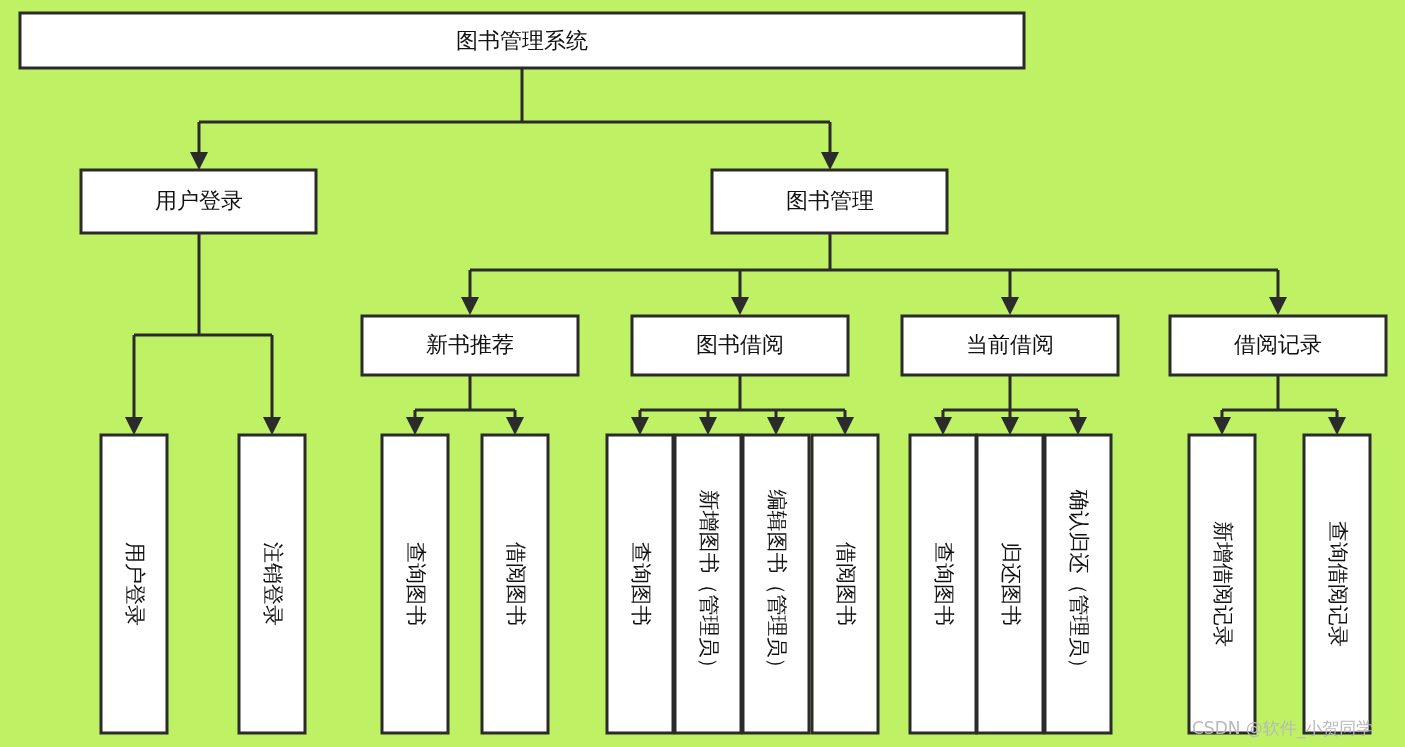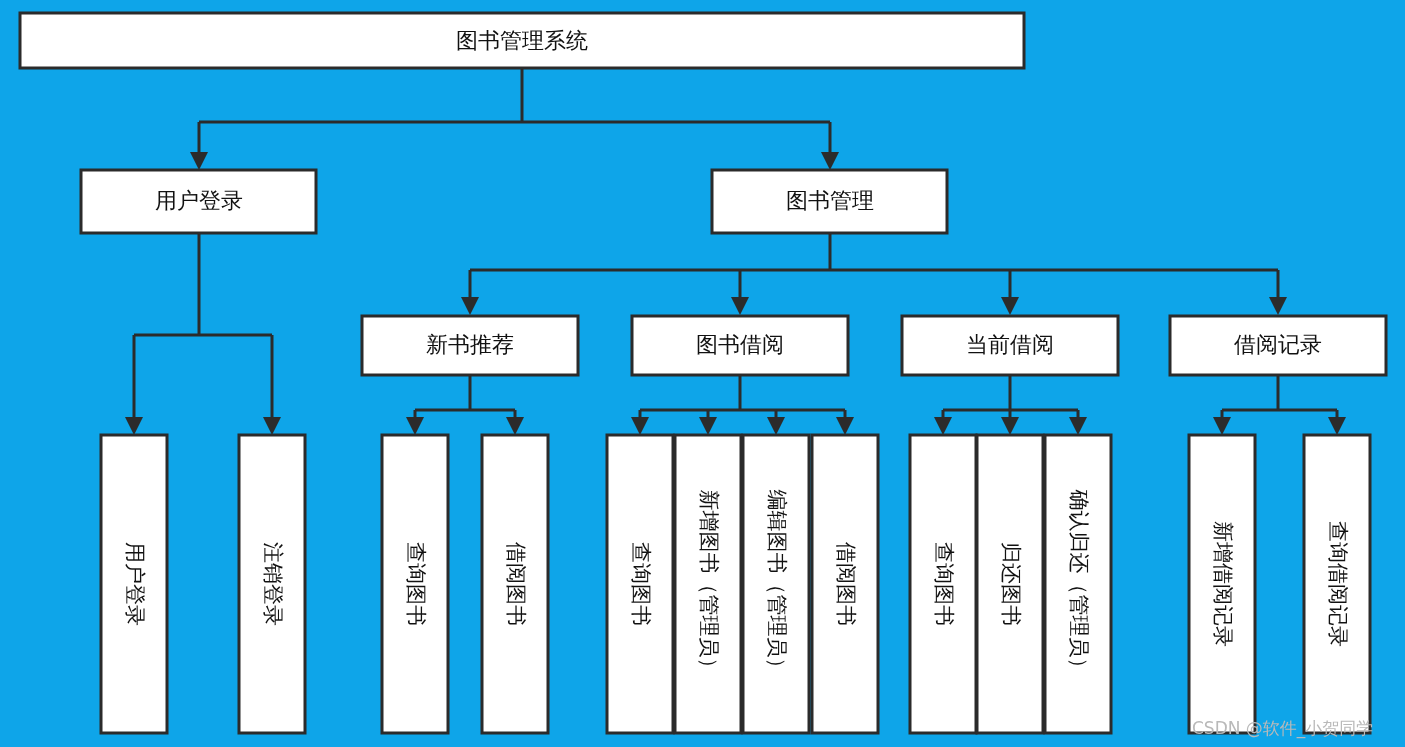--- a/index.html
+++ b/index.html
@@ -11,21 +11,21 @@
   body {
     width: 1405px;
     height: 747px;
     font-family: "DejaVu Sans", "Liberation Sans", sans-serif;
     overflow: hidden;
   }
   #diagram-root {
     position: relative;
     width: 1405px;
     height: 747px;
-    background: #0ea5e9;
+    background: #bef264;
   }
   svg#structure-chart {
     display: block;
     width: 1405px;
     height: 747px;
   }
   .node-box {
     fill: #ffffff;
     stroke: #2b2b2b;
     stroke-width: 3;

